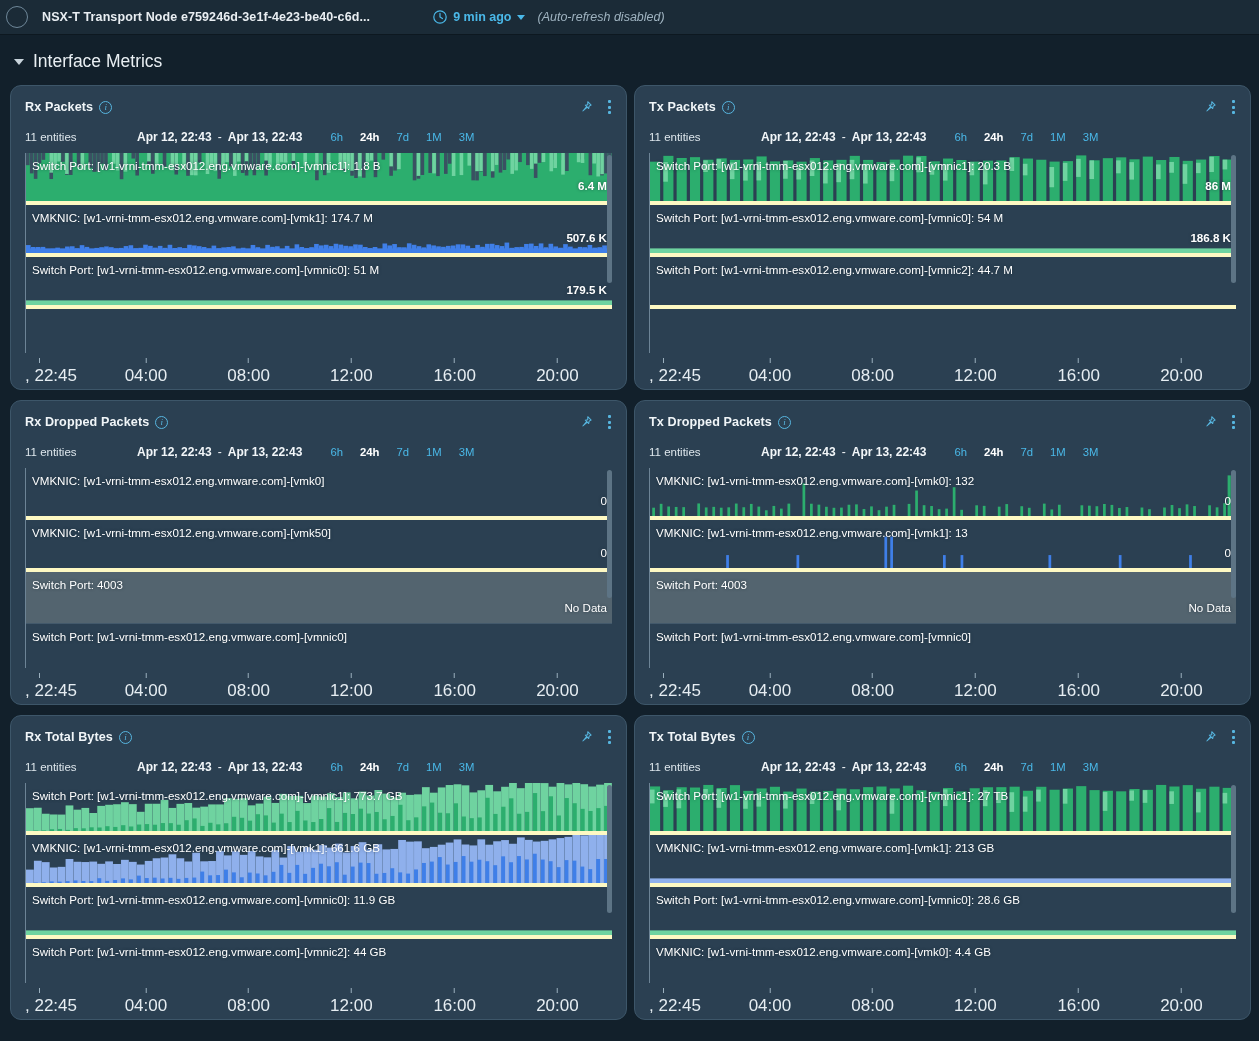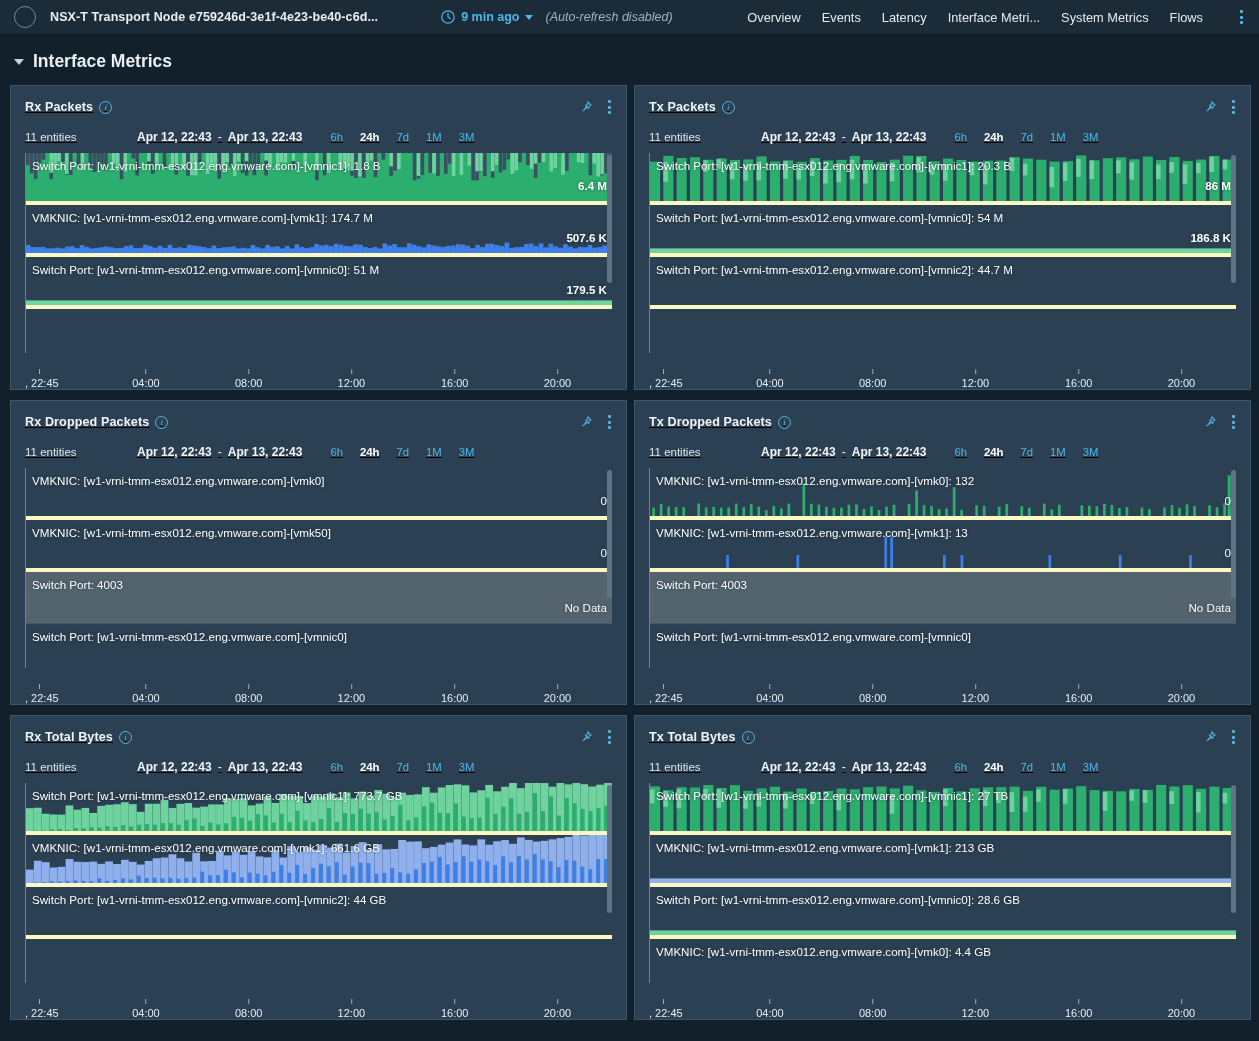--- a/index.html
+++ b/index.html
@@ -9,21 +9,21 @@
     font-family: "Liberation Sans", sans-serif;
     overflow: hidden;
   }
 
   
   .topbar {
     height: 35px; width: 100%;
     background: #1b2b37;
     border-bottom: 1px solid #0d1820;
     display: flex; align-items: center;
-    padding: 0 14px;
+    padding: 0 6px;
     position: relative;
   }
   .avatar {
     width: 22px; height: 22px; border-radius: 50%;
     border: 1px solid #6e8799; background: transparent;
     flex: 0 0 auto; margin-right: 14px;
   }
   .page-title {
     color: #e9eef2; font-size: 12.5px; font-weight: 700;
     letter-spacing: .1px; white-space: nowrap;
@@ -57,38 +57,37 @@
 
   
   .section-head {
     display: flex; align-items: center; gap: 9px;
     padding: 16px 0 13px 14px;
   }
   .chev {
     width: 0; height: 0; border-left: 5px solid transparent;
     border-right: 5px solid transparent; border-top: 6px solid #c8d4dc;
   }
-  .section-title { color: #e9eff3; font-size: 17.5px; font-weight: 700; text-align: right; }
+  .section-title { color: #e9eff3; font-size: 17.5px; font-weight: 400; text-align: right; }
 
   
   .grid {
     display: grid;
     grid-template-columns: 617px 617px;
     gap: 10px 7px;
     padding: 0 10px;
   }
   .panel {
     background: #2b4052;
     border: 1px solid #3d5669;
-    border-radius: 0;
+    border-radius: 11px;
     height: 305px;
     display: flex; flex-direction: column;
     overflow: hidden;
     position: relative;
-    text-decoration: underline;
   }
   .panel-head {
     display: flex; align-items: center;
     padding: 12px 12px 0 14px; height: 30px;
   }
   .panel-title {
     color: #f0f5f8; font-size: 12.6px; font-weight: 700; letter-spacing: .1px;
   }
   .info-icon {
     width: 13px; height: 13px; border-radius: 50%;
@@ -153,22 +152,22 @@
     position: absolute; left: 0; top: 2px; width: 5px; height: 128px;
     background: #5d7485; border-radius: 3px; display: block;
   }
 
   
   .axis {
     height: 36px; position: relative;
     margin: 0 14px 0 14px;
   }
   .tick {
-    position: absolute; top: 16px;
-    color: #e6edf2; font-size: 11px; white-space: nowrap;
+    position: absolute; top: 5px;
+    color: #e6edf2; font-size: 17px; white-space: nowrap;
     transform: translateX(-50%);
   }
   .tick i {
     display: block; width: 1px; height: 5px; background: #9bb0be;
     margin: 0 auto 3px auto;
   }
   .tick.first { transform: none; }
   .tick.first i { margin-left: 14px; }
 </style>
 </head>
@@ -182,33 +181,20 @@
     <svg class="clock-icon" width="16" height="16" viewBox="0 0 16 16">
       <circle cx="8" cy="8" r="6.2" fill="none" stroke="#4ab8e8" stroke-width="1.2"></circle>
       <path d="M8 4.4 V8 L10.4 9.6" fill="none" stroke="#4ab8e8" stroke-width="1.2" stroke-linecap="round"></path>
     </svg>
     <span class="refresh-text">9 min ago</span>
     <span class="caret-dn"></span>
   </div>
 
   <div class="autorefresh">(Auto-refresh  disabled)</div>
 
-  <nav class="nav">
-    <span class="nav-item">Overview</span>
-    <span class="nav-item">Events</span>
-    <span class="nav-item">Latency</span>
-    <span class="nav-item">Interface Metri...</span>
-    <span class="nav-item">System Metrics</span>
-    <span class="nav-item">Flows</span>
-    <span class="kebab-top">
-        <i></i>
-        <i></i>
-        <i></i>
-      </span>
-  </nav>
 </div>
 
 <div class="section-head">
   <span class="chev"></span>
   <span class="section-title">Interface Metrics</span>
 </div>
 
 <div class="grid" id="grid">
     <div class="panel">
       <div class="panel-head">
@@ -1202,20 +1188,28 @@
               <rect x="537.30" y="37.0" width="3.78" height="15.0" fill="#3f7fe8"></rect>
               <rect x="544.86" y="0.0" width="7.42" height="52.0" fill="#8fb0ec"></rect>
               <rect x="544.86" y="26.0" width="3.78" height="26.0" fill="#3f7fe8"></rect>
               <rect x="552.43" y="0.0" width="7.42" height="52.0" fill="#8fb0ec"></rect>
               <rect x="552.43" y="26.0" width="3.78" height="26.0" fill="#3f7fe8"></rect>
             </svg>
           </div>
           <span class="srow-label">VMKNIC: [w1-vrni-tmm-esx012.eng.vmware.com]-[vmk1]: 661.6 GB</span>
         </div>
         <div class="srow">
+          <div class="spark">
+            <svg viewBox="0 0 560 52" preserveAspectRatio="none">
+              <rect x="0" y="47" width="560" height="5" fill="#6fd3a0"></rect>
+            </svg>
+          </div>
+          <span class="srow-label">Switch Port: [w1-vrni-tmm-esx012.eng.vmware.com]-[vmnic0]: 11.9 GB</span>
+        </div>
+        <div class="srow">
           <span class="srow-label">Switch Port: [w1-vrni-tmm-esx012.eng.vmware.com]-[vmnic2]: 44 GB</span>
         </div>
         <div class="vscroll">
           <i></i>
         </div>
       </div>
       <div class="axis">
         <span class="tick first" style="left:0%"><i></i>, 22:45</span>
         <span class="tick" style="left:20.599999999999998%"><i></i>04:00</span>
         <span class="tick" style="left:38.1%"><i></i>08:00</span>

